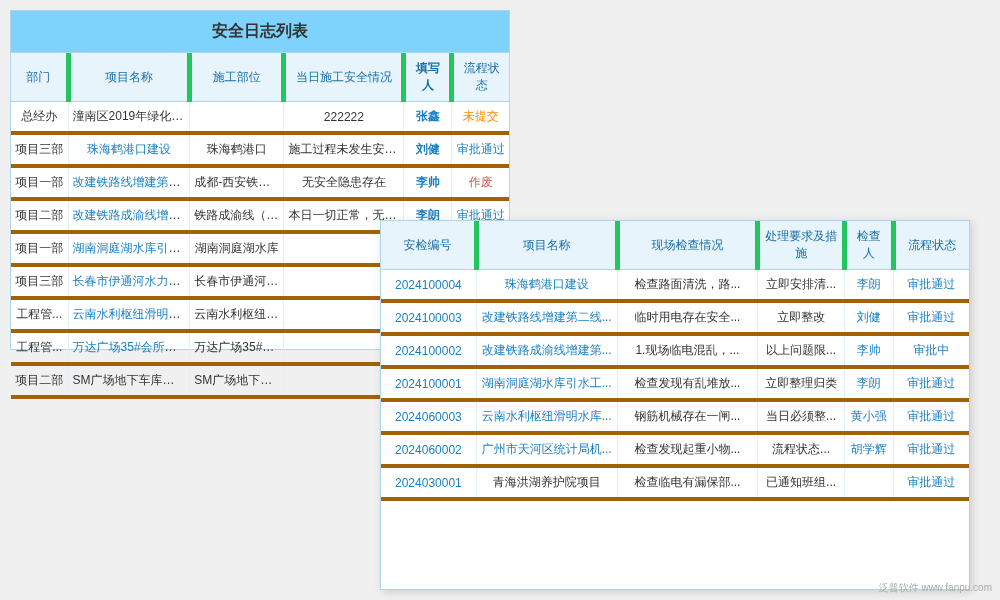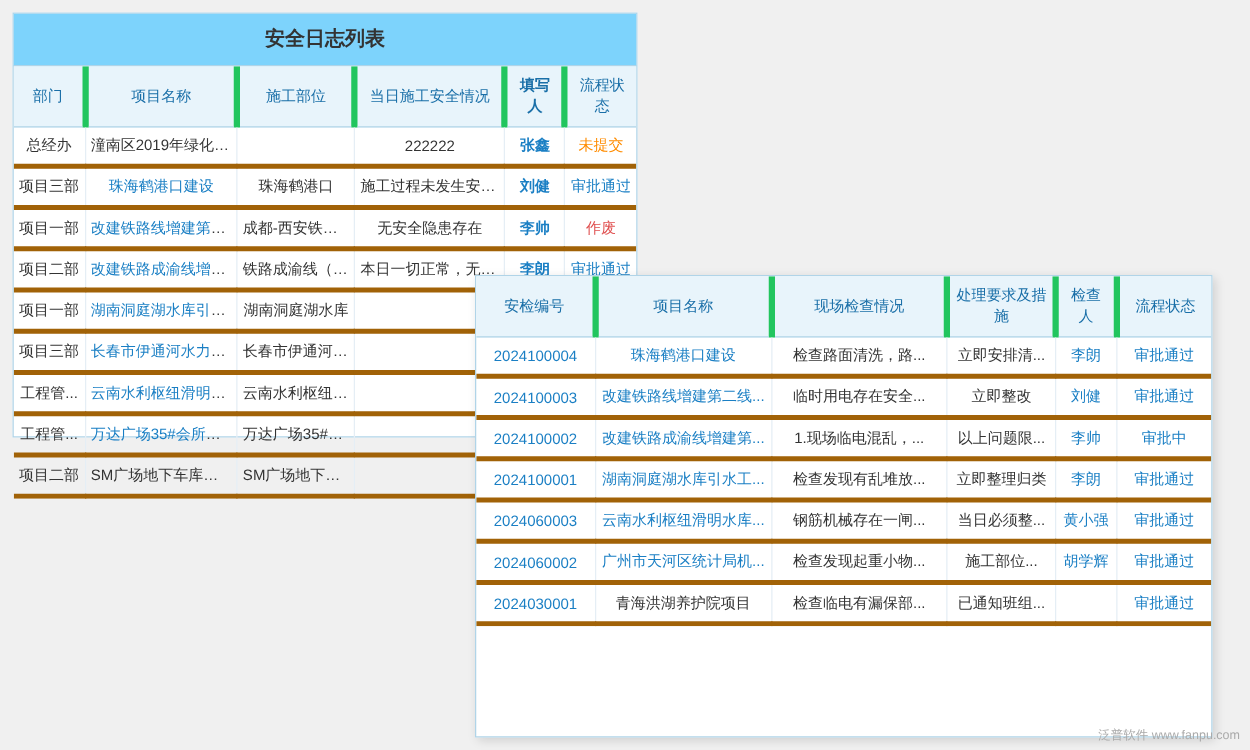--- a/index.html
+++ b/index.html
@@ -275,21 +275,21 @@
             <td class="col-projname"><span class="link-blue">云南水利枢纽滑明水库...</span></td>
             <td class="col-inspect">钢筋机械存在一闸...</td>
             <td class="col-handle">当日必须整...</td>
             <td class="col-inspector"><span class="link-blue">黄小强</span></td>
             <td class="col-status"><span class="status-approved">审批通过</span></td>
           </tr>
           <tr>
             <td class="col-code"><span class="link-blue">2024060002</span></td>
             <td class="col-projname"><span class="link-blue">广州市天河区统计局机...</span></td>
             <td class="col-inspect">检查发现起重小物...</td>
-            <td class="col-handle">施工部位...</td>
+            <td class="col-handle">流程状态...</td>
             <td class="col-inspector"><span class="link-blue">胡学辉</span></td>
             <td class="col-status"><span class="status-approved">审批通过</span></td>
           </tr>
           <tr>
             <td class="col-code"><span class="link-blue">2024030001</span></td>
             <td class="col-projname">青海洪湖养护院项目</td>
             <td class="col-inspect">检查临电有漏保部...</td>
             <td class="col-handle">已通知班组...</td>
             <td class="col-inspector"></td>
             <td class="col-status"><span class="status-approved">审批通过</span></td>

